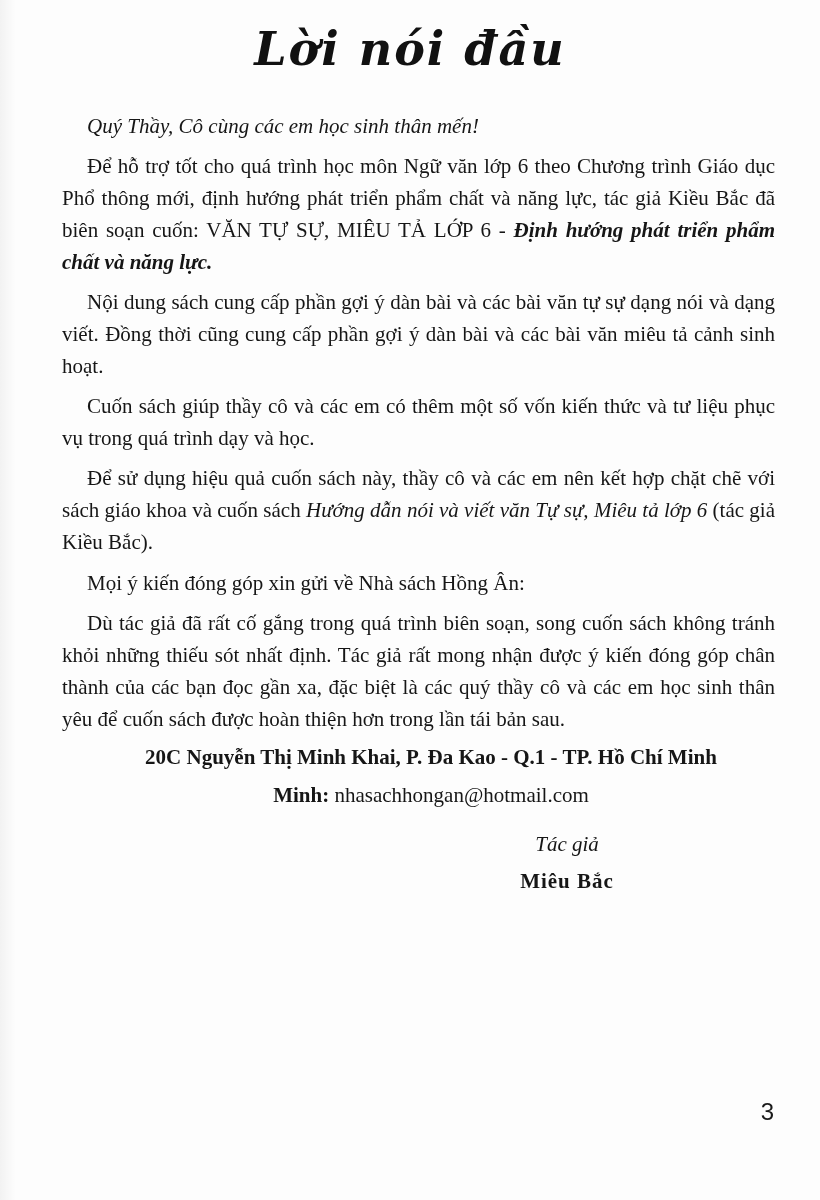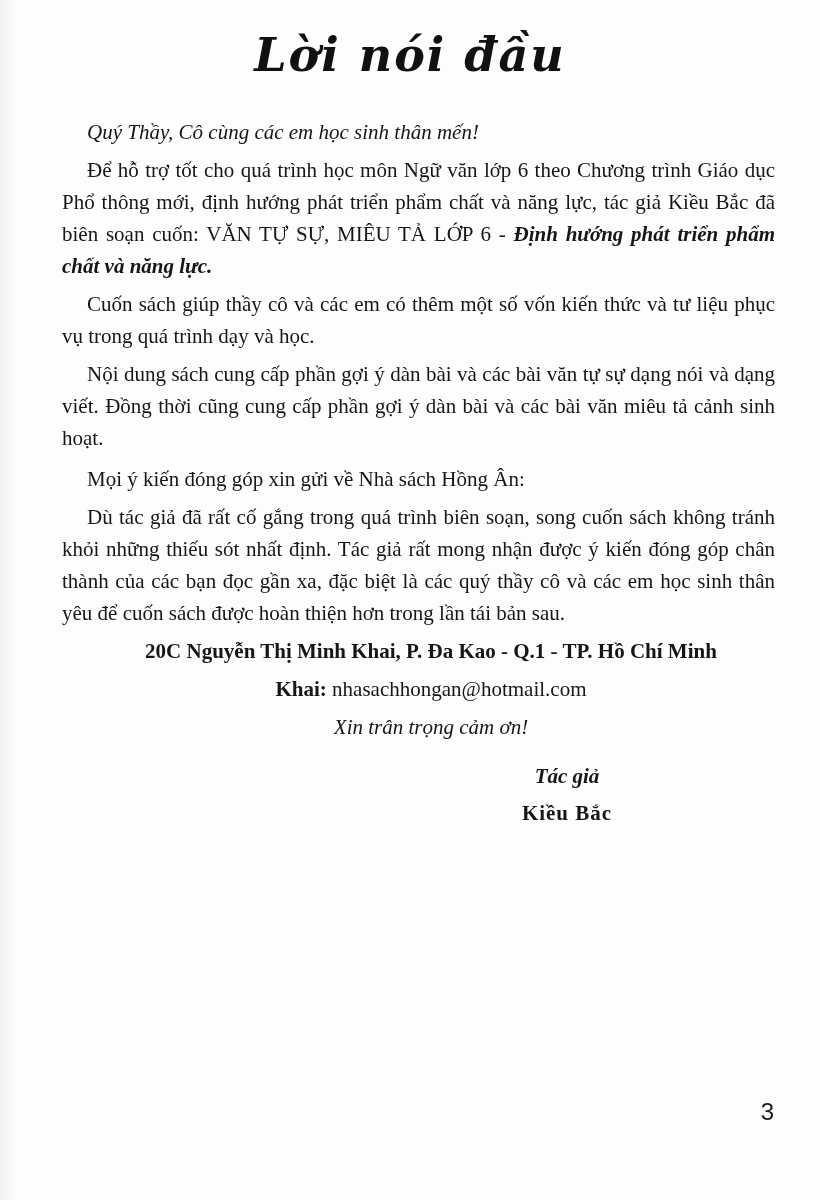--- a/index.html
+++ b/index.html
@@ -16,39 +16,39 @@
   .scan-shade {
     content: "";
     position: absolute;
     left: 0; top: 0; bottom: 0;
     width: 16px;
     background: linear-gradient(90deg, rgba(0,0,0,0.045), rgba(0,0,0,0));
     pointer-events: none;
   }
   .page-title {
     margin: 0;
-    padding-top: 22px;
+    padding-top: 16px;
     text-align: center;
     font-family: "DejaVu Serif", serif;
     font-style: italic;
     font-weight: 700;
     font-size: 46px;
     line-height: 66px;
     letter-spacing: 2px;
     color: #111;
   }
   .content {
     margin: 28px 45px 0 62px;
     font-size: 21px;
     line-height: 32px;
     text-align: justify;
   }
   .para {
     text-indent: 25px;
-    margin: 0 0 6px 0;
+    margin: 8px 0 6px 0;
   }
   .greeting { font-style: italic; }
   .run-b  { font-weight: 400; }
   .run-i  { font-style: italic; }
   .run-bi { font-weight: 700; font-style: italic; }
   .feedback { margin-top: 9px; }
   .contact-line {
     text-indent: 25px;
     margin: 6px 0 0 0;
     text-align: center;
@@ -56,21 +56,21 @@
   .address-line { font-weight: 700; }
   .email-label { font-weight: 700; }
   .thanks-line { font-style: italic; }
   .signature {
     width: 230px;
     margin: 12px 93px 0 auto;
     text-align: center;
     font-size: 21px;
     line-height: 37px;
   }
-  .sig-role { font-weight: 700; font-style: italic; margin-top: 15px; }
+  .sig-role { font-weight: 400; font-style: italic; margin-top: 15px; }
   .sig-name { font-weight: 700; letter-spacing: 1px; }
   .page-number {
     position: absolute;
     top: 1098px;
     right: 46px;
     font-family: "Liberation Sans", sans-serif;
     font-size: 24px;
     color: #1a1a1a;
   }
 </style>
@@ -80,38 +80,38 @@
 <div class="scan-shade"></div>
 
 <h1 class="page-title">Lời nói đầu</h1>
 
 <div class="content">
 
   <p class="para greeting">Quý Thầy, Cô cùng các em học sinh thân mến!</p>
 
   <p class="para"><span>Để hỗ trợ tốt cho quá trình học môn Ngữ văn lớp 6 theo Chương trình Giáo dục Phổ thông mới, định hướng phát triển phẩm chất và năng lực, tác giả Kiều Bắc đã biên soạn cuốn: </span><span class="run-b">VĂN TỰ SỰ, MIÊU TẢ LỚP 6 - </span><span class="run-bi">Định hướng phát triển phẩm chất và năng lực.</span></p>
 
+  <p class="para">Nội dung sách cung cấp phần gợi ý dàn bài và các bài văn tự sự dạng nói và dạng viết. Đồng thời cũng cung cấp phần gợi ý dàn bài và các bài văn miêu tả cảnh sinh hoạt.</p>
+
   <p class="para">Cuốn sách giúp thầy cô và các em có thêm một số vốn kiến thức và tư liệu phục vụ trong quá trình dạy và học.</p>
 
-  <p class="para">Nội dung sách cung cấp phần gợi ý dàn bài và các bài văn tự sự dạng nói và dạng viết. Đồng thời cũng cung cấp phần gợi ý dàn bài và các bài văn miêu tả cảnh sinh hoạt.</p>
-
+  <p class="para"><span>Để sử dụng hiệu quả cuốn sách này, thầy cô và các em nên kết hợp chặt chẽ với sách giáo khoa và cuốn sách </span><span class="run-i">Hướng dẫn nói và viết văn Tự sự, Miêu tả lớp 6</span><span> (tác giả Kiều Bắc).</span></p>
 
   <p class="para feedback"><span>Mọi ý kiến đóng góp xin gửi về </span><span class="run-b">Nhà sách Hồng Ân:</span></p>
 
   <p class="para">Dù tác giả đã rất cố gắng trong quá trình biên soạn, song cuốn sách không tránh khỏi những thiếu sót nhất định. Tác giả rất mong nhận được ý kiến đóng góp chân thành của các bạn đọc gần xa, đặc biệt là các quý thầy cô và các em học sinh thân yêu để cuốn sách được hoàn thiện hơn trong lần tái bản sau.</p>
 
   <p class="contact-line address-line">20C Nguyễn Thị Minh Khai, P. Đa Kao - Q.1 - TP. Hồ Chí Minh</p>
 
   <p class="contact-line">
-    <span class="email-label">Khai:</span>
+    <span class="email-label">Minh:</span>
     <span>nhasachhongan@hotmail.com</span>
   </p>
 
-  <p class="contact-line thanks-line">Xin trân trọng cảm ơn!</p>
 
   <div class="signature">
     <div class="sig-role">Tác giả</div>
-    <div class="sig-name">Kiều Bắc</div>
+    <div class="sig-name">Miêu Bắc</div>
   </div>
 
 </div>
 
 <div class="page-number">3</div>
 
 </body></html>

